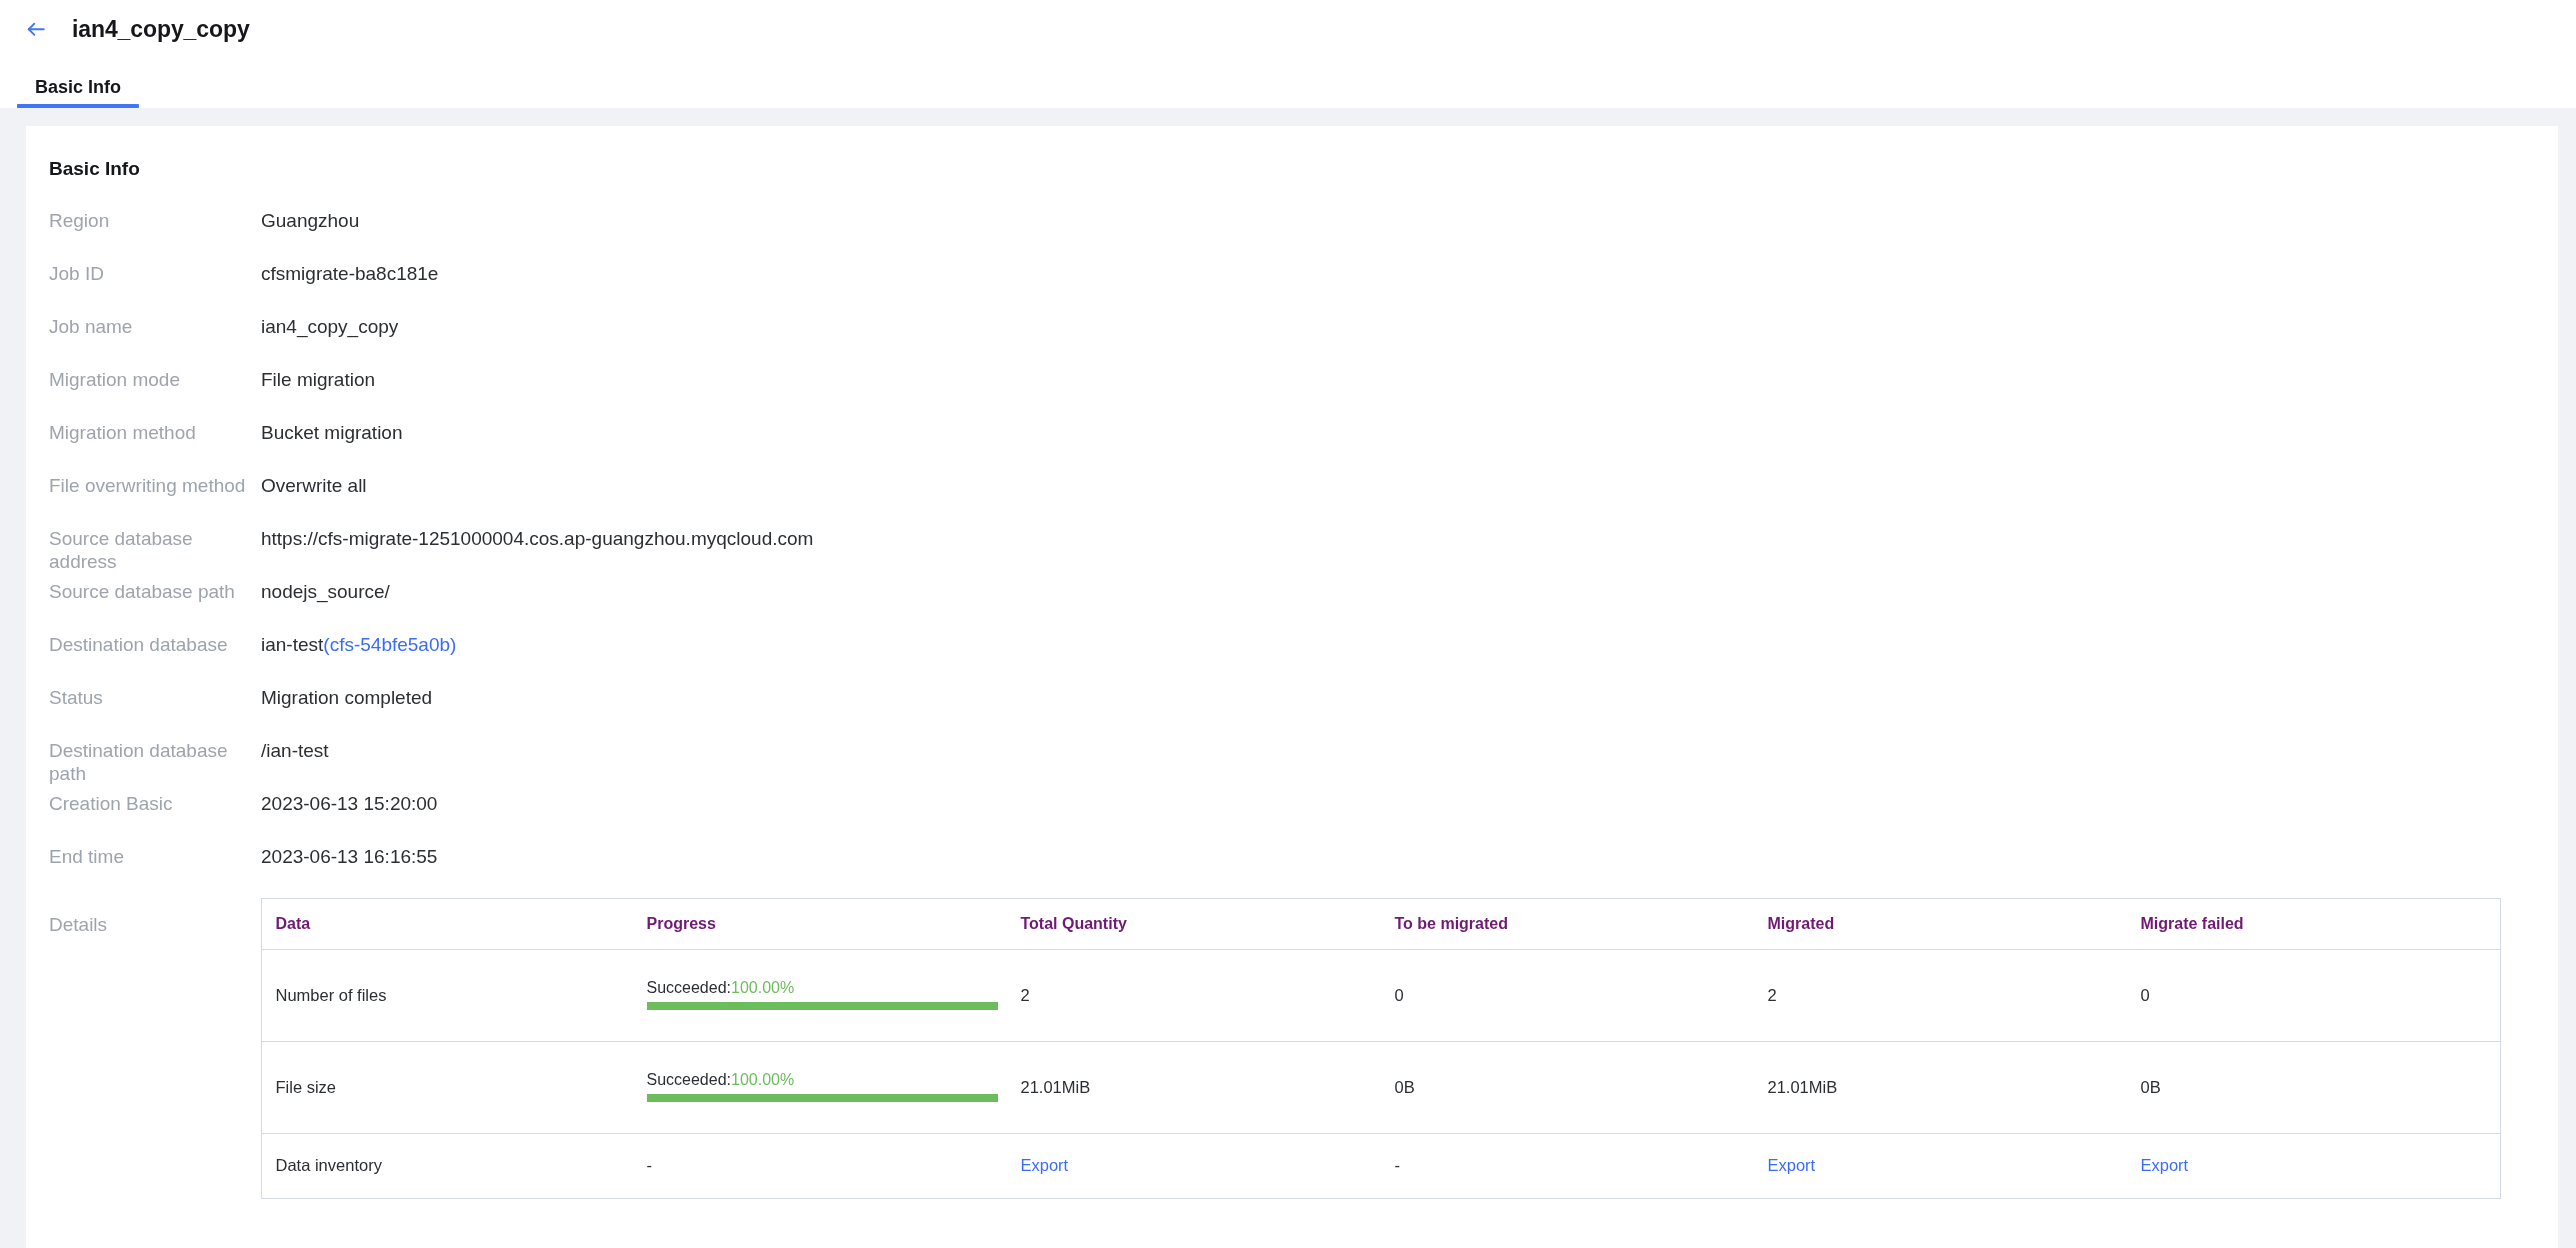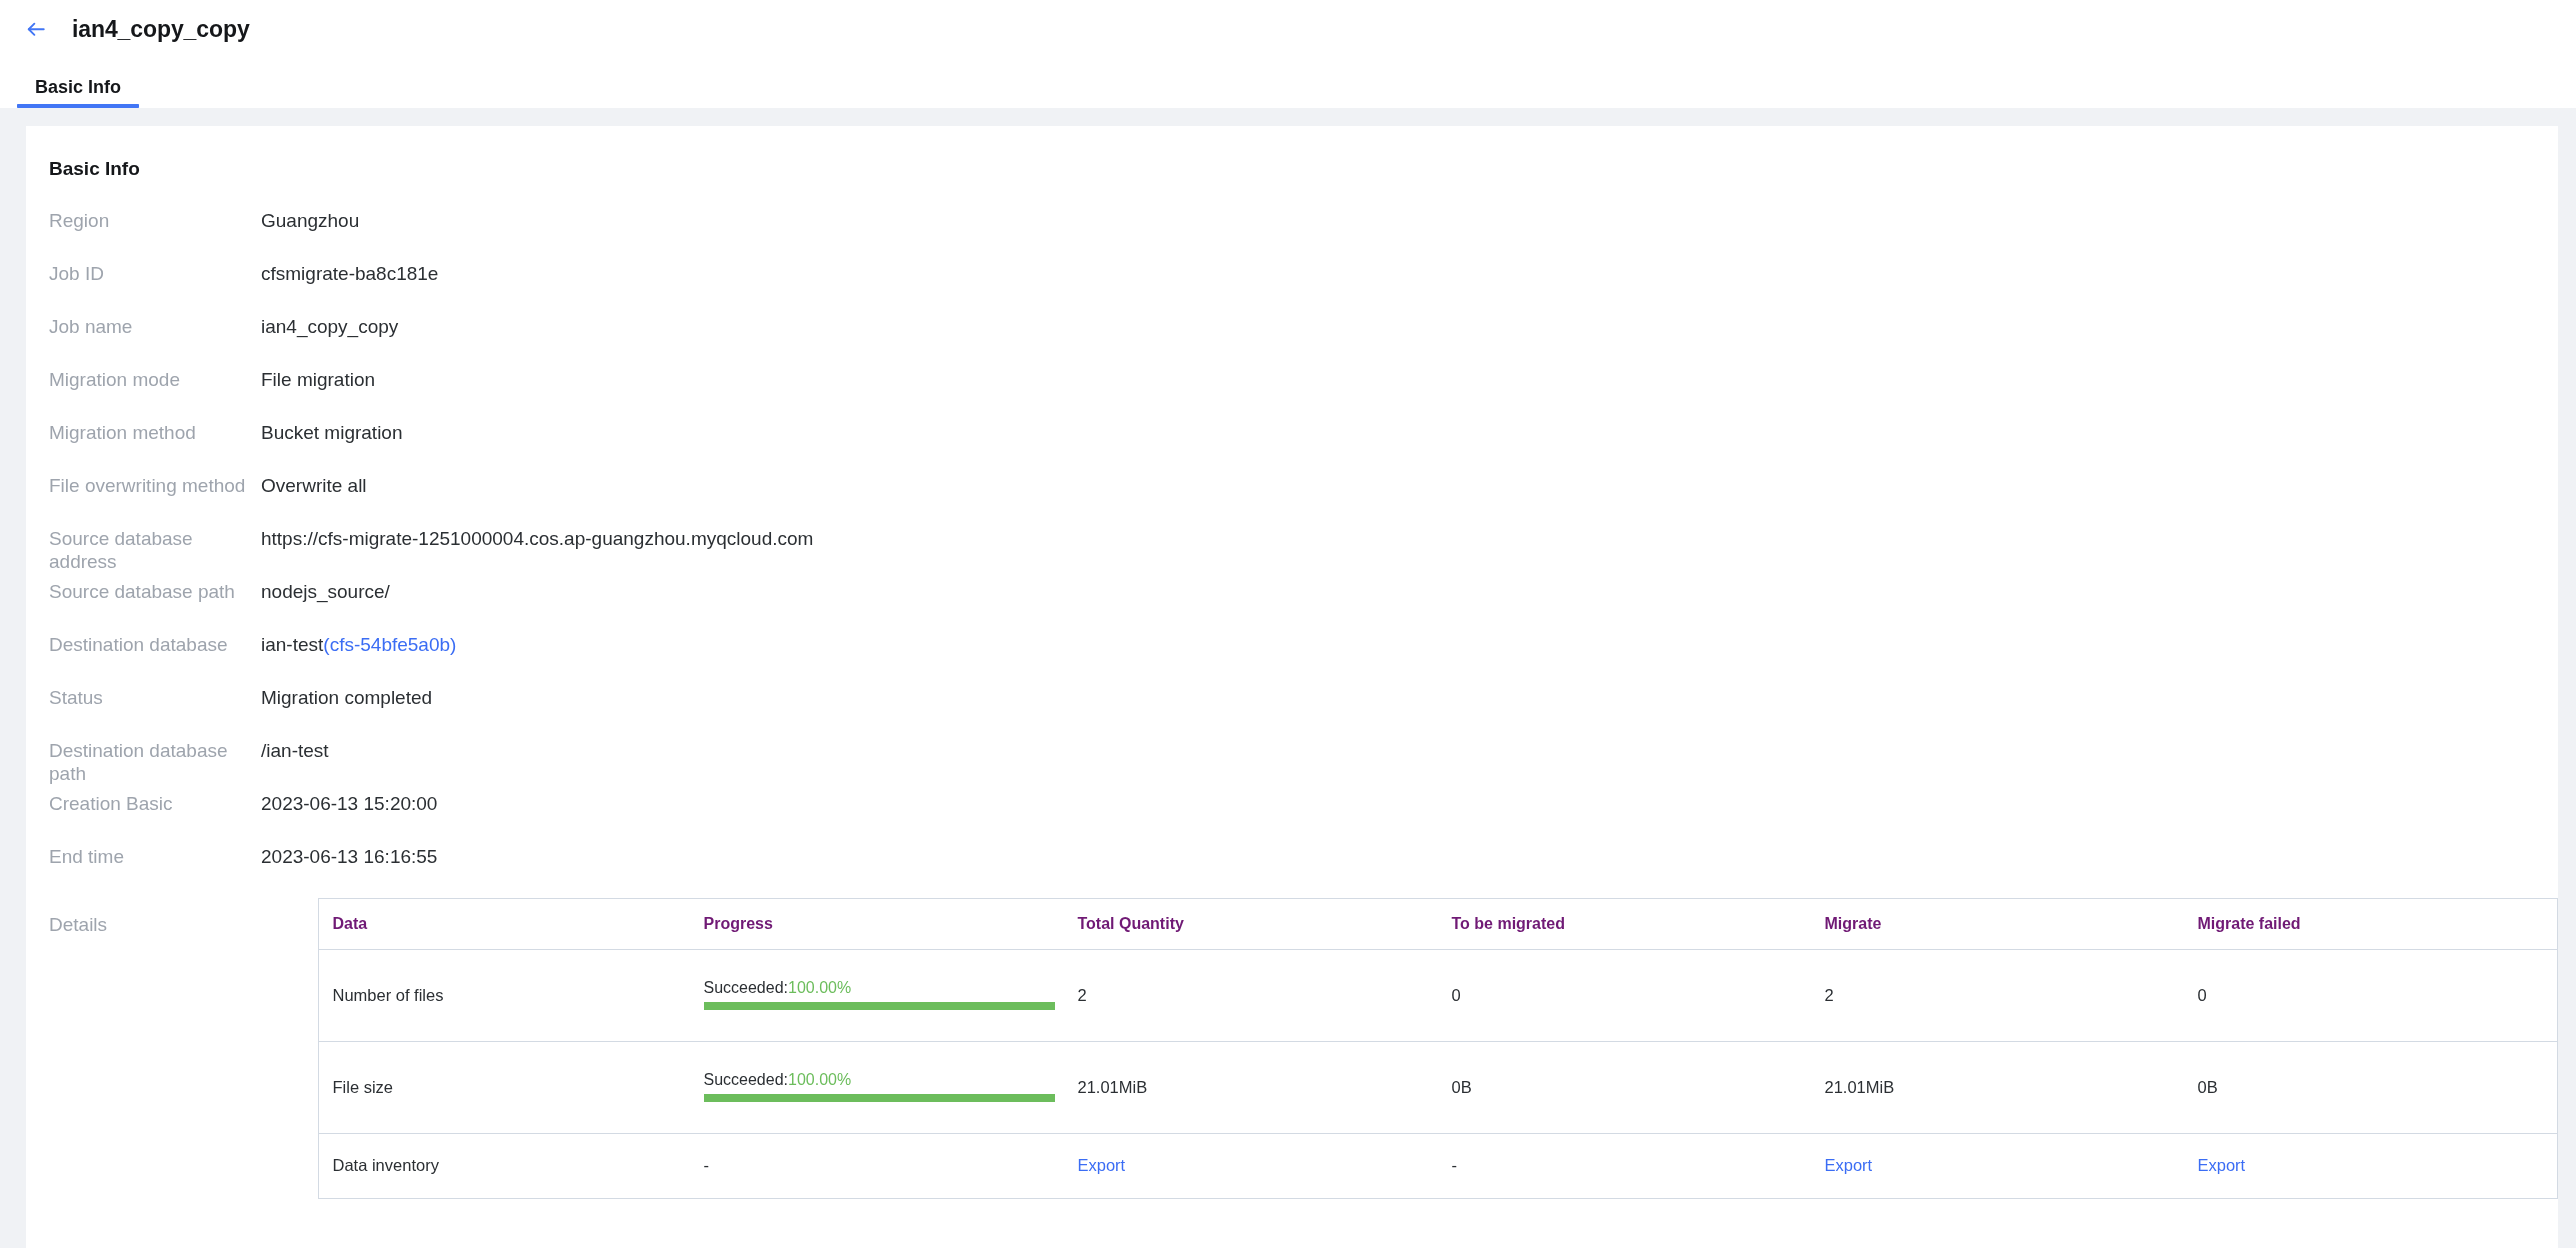--- a/index.html
+++ b/index.html
@@ -117,21 +117,20 @@
     color: #3b6df4;
     text-decoration: none;
     cursor: pointer;
   }
 
   
   .details-row {
     display: flex;
     align-items: flex-start;
     margin-top: 0;
-    justify-content: space-between;
   }
   .details-row .info-label {
     padding-top: 16.5px;
   }
   .table {
     width: 2240px;
     border: 0.8px solid #d3dae3;
     border-bottom: none;
     box-sizing: border-box;
     background: #ffffff;
@@ -290,21 +289,21 @@
       <div class="info-row details-row">
         <div class="info-label">Details</div>
 
         <div class="table">
 
           <div class="trow head">
             <div class="cell c-data">Data</div>
             <div class="cell c-progress">Progress</div>
             <div class="cell c-total">Total Quantity</div>
             <div class="cell c-tobe">To be migrated</div>
-            <div class="cell c-migrated">Migrate</div>
+            <div class="cell c-migrated">Migrated</div>
             <div class="cell c-failed">Migrate failed</div>
           </div>
 
           <div class="trow body">
             <div class="cell c-data">Number of files</div>
             <div class="cell c-progress">
               <div class="progress-wrap">
                 <div class="progress-label"><span>Succeeded:</span><span class="progress-pct">100.00%</span></div>
                 <div class="progress-track">
                   <div class="progress-fill" style="width: 100%;"></div>

